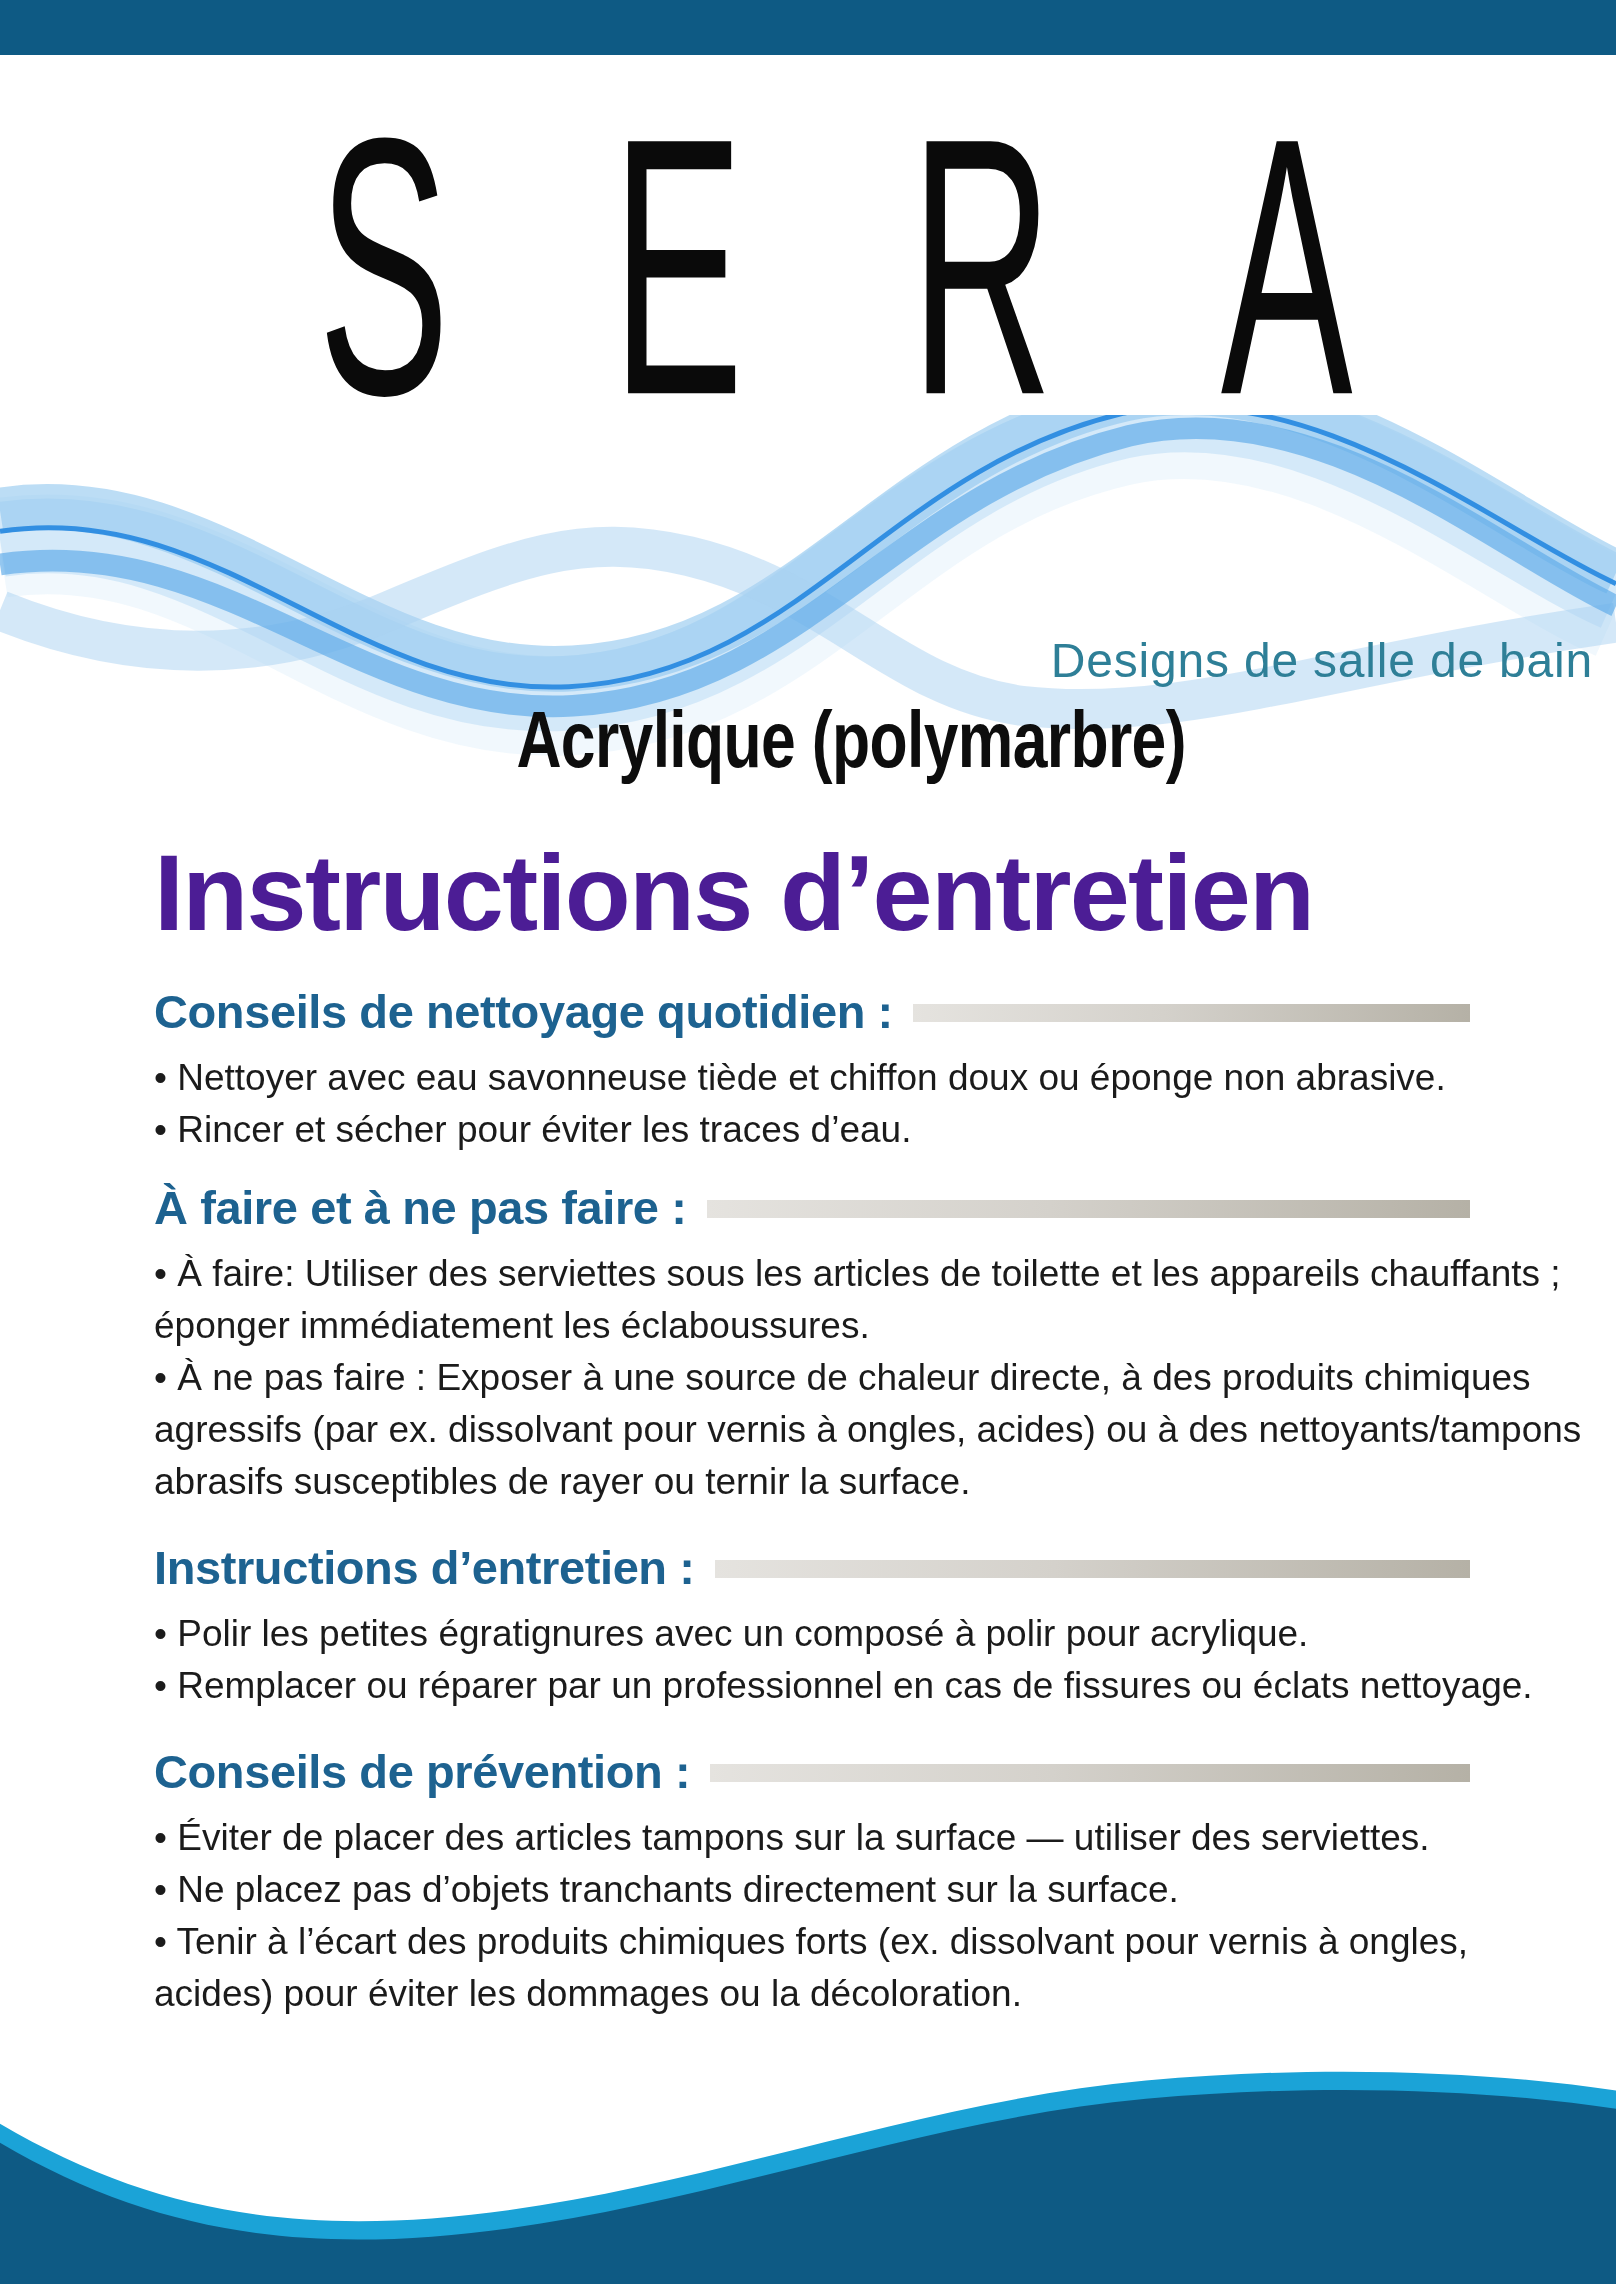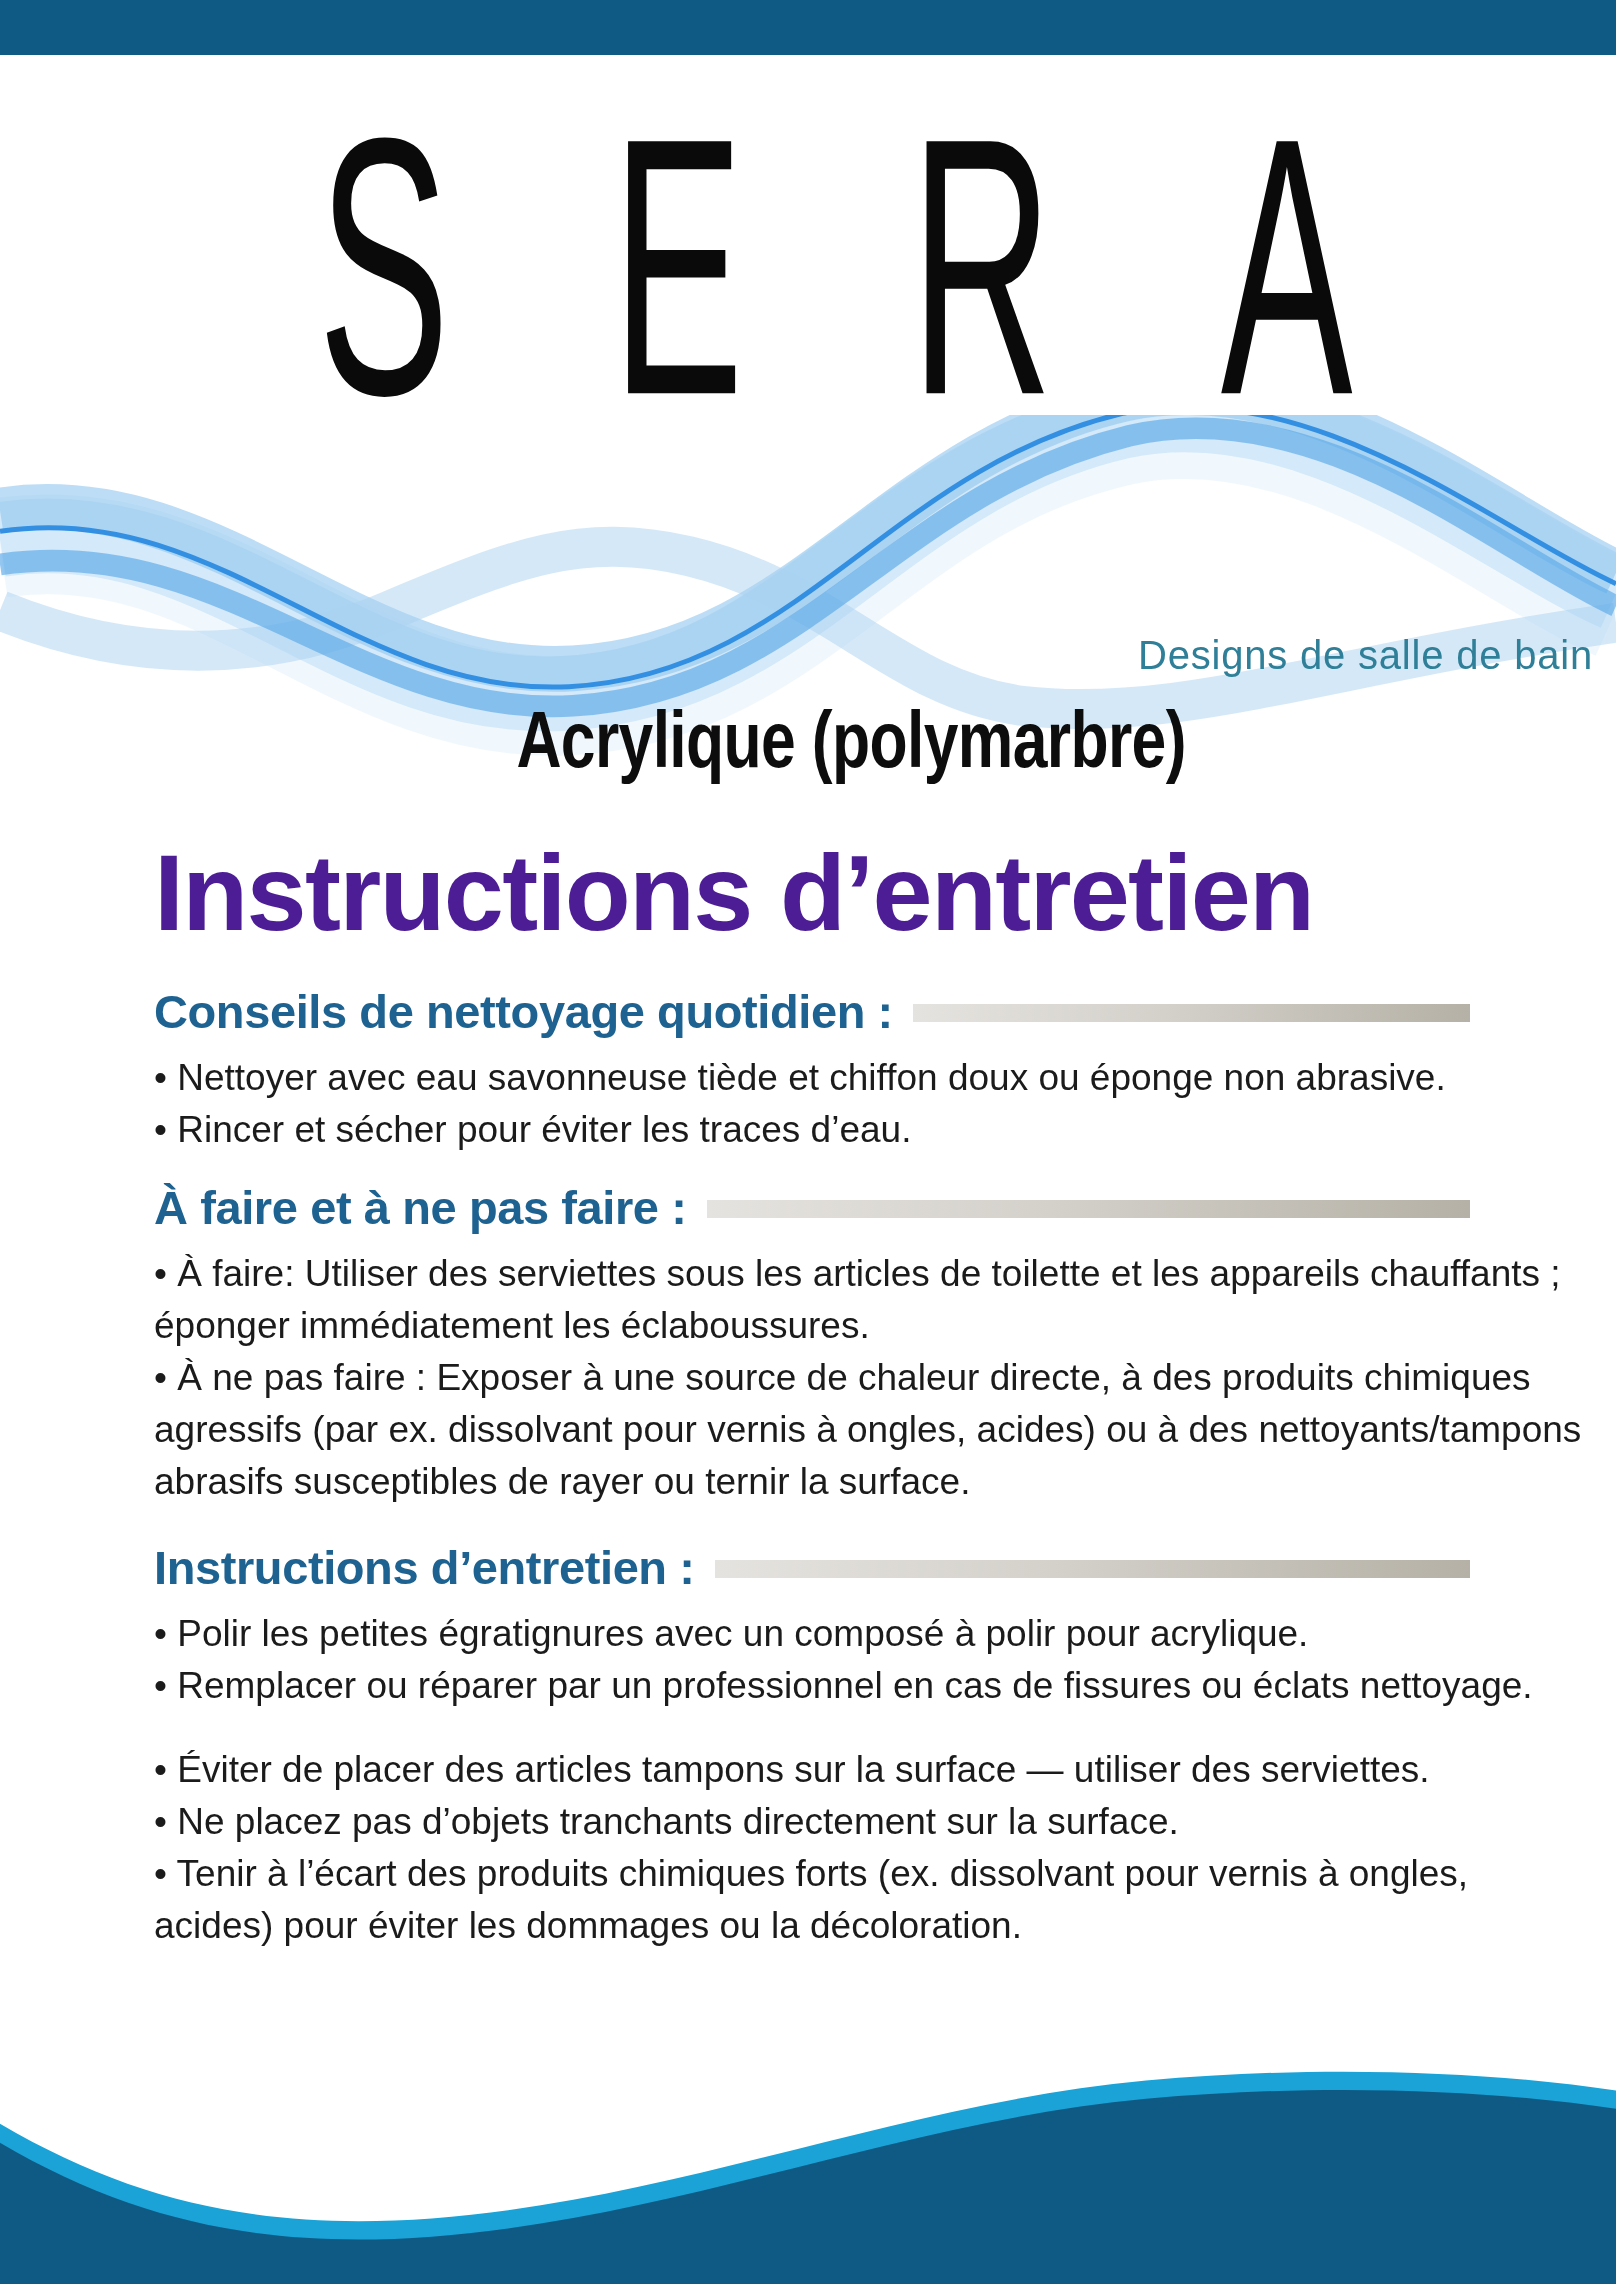--- a/index.html
+++ b/index.html
@@ -33,21 +33,21 @@
     transform:scale(0.55,1.02);
     transform-origin:center top;
   }
   .wave-art {
     position:absolute; top:415px; left:0;
     width:1616px; height:432px;
     z-index:1;
   }
   .tagline {
     position:absolute; top:633px; right:23px;
-    font-size:40px; font-weight:400;
+    font-size:48px; font-weight:400;
     color:#2e7f97;
     letter-spacing:0.8px;
     z-index:4;
   }
   .subtitle-wrap {
     position:absolute; top:694px; left:0; width:100%;
     text-align:center; z-index:4;
     transform:translateX(43px);
   }
   .subtitle {
@@ -163,20 +163,24 @@
         <span class="section-heading">Instructions d’entretien :</span>
         <span class="heading-bar"></span>
       </div>
       <div class="bullets">
         <p class="bullet">Polir les petites égratignures avec un composé à polir pour acrylique.</p>
         <p class="bullet">Remplacer ou réparer par un professionnel en cas de fissures ou éclats nettoyage.</p>
       </div>
     </div>
 
     <div class="section">
+      <div class="heading-row">
+        <span class="section-heading">Conseils de prévention :</span>
+        <span class="heading-bar"></span>
+      </div>
       <div class="bullets">
         <p class="bullet">Éviter de placer des articles tampons sur la surface — utiliser des serviettes.</p>
         <p class="bullet">Ne placez pas d’objets tranchants directement sur la surface.</p>
         <p class="bullet">Tenir à l’écart des produits chimiques forts (ex. dissolvant pour vernis à ongles, acides) pour éviter les dommages ou la décoloration.</p>
       </div>
     </div>
   </div>
 
   <svg class="footer-wave" viewBox="0 0 1946 265" preserveAspectRatio="none">
     <path d="M 0,72 C 170,172 330,200 520,186 C 820,163 1080,48 1380,20 C 1600,0 1800,10 1946,32 L 1946,265 L 0,265 Z" fill="#1ba3d7"></path>

